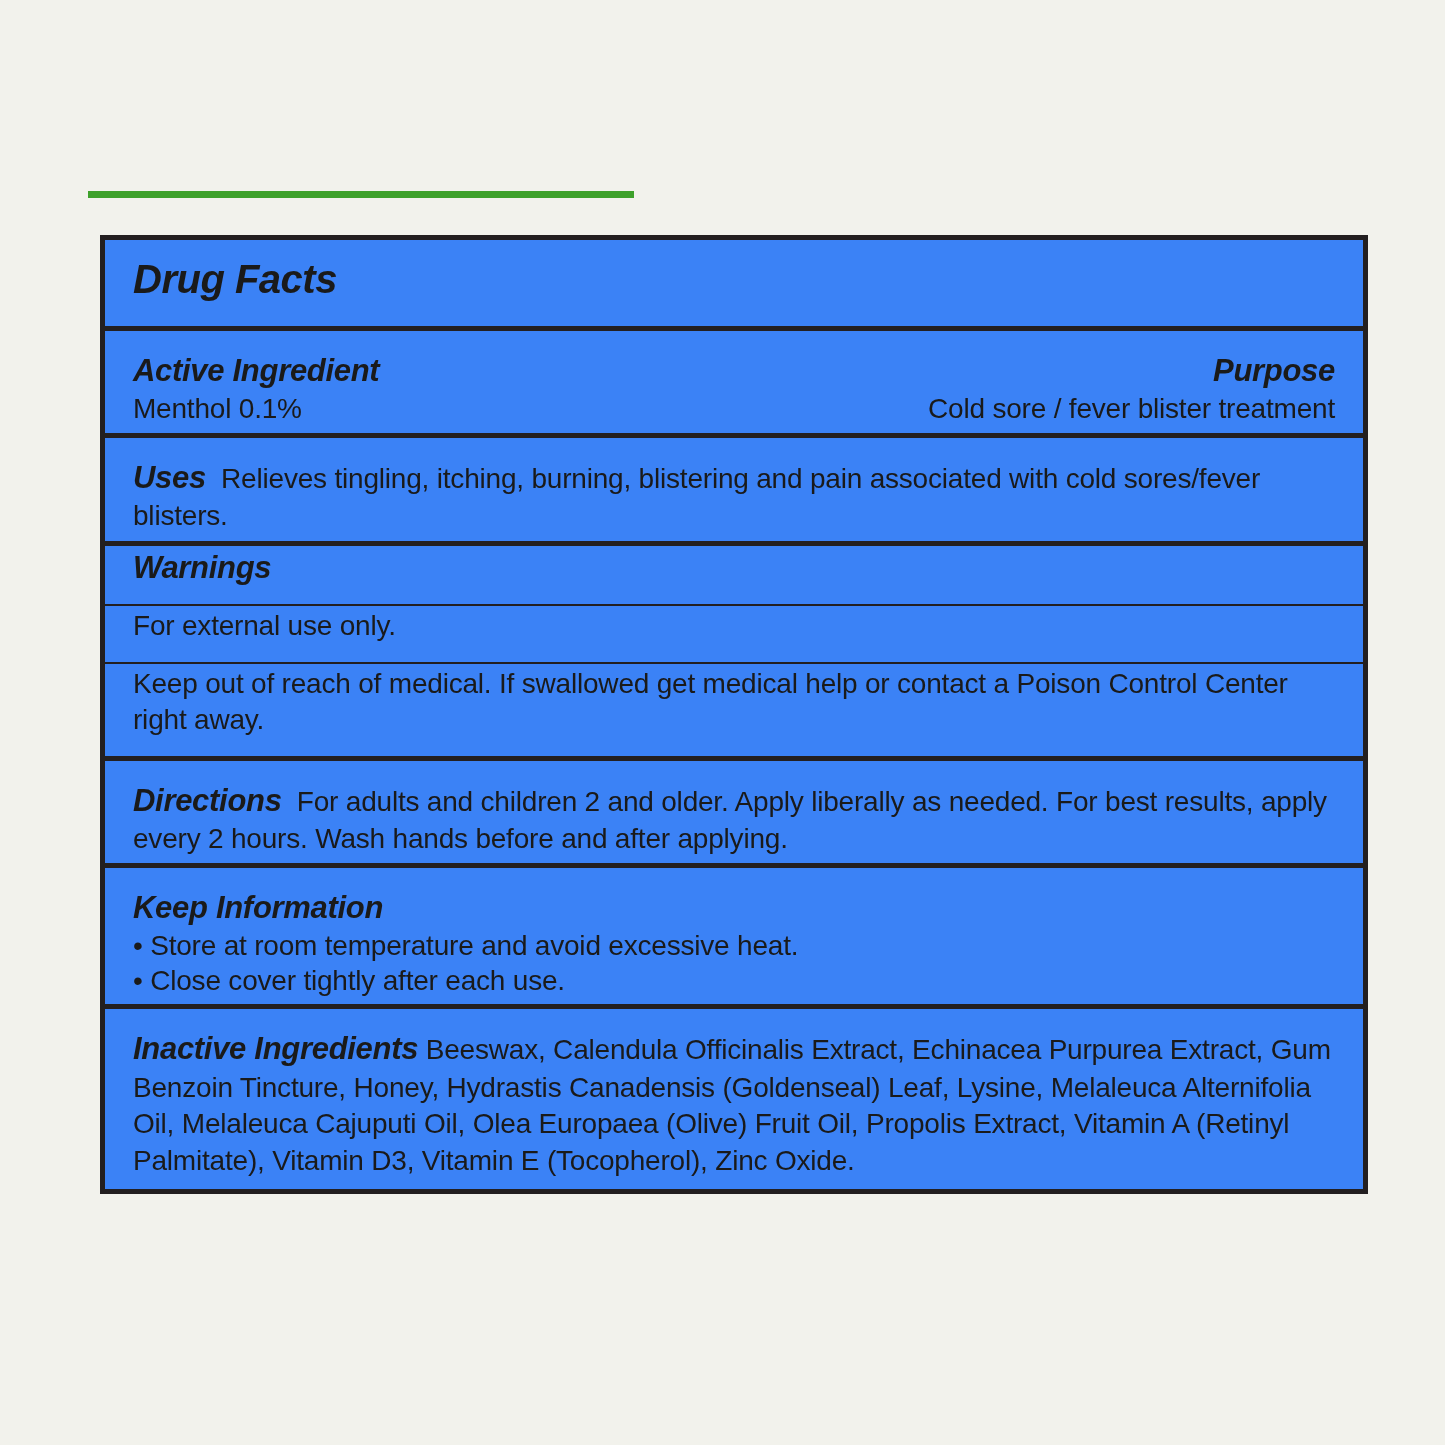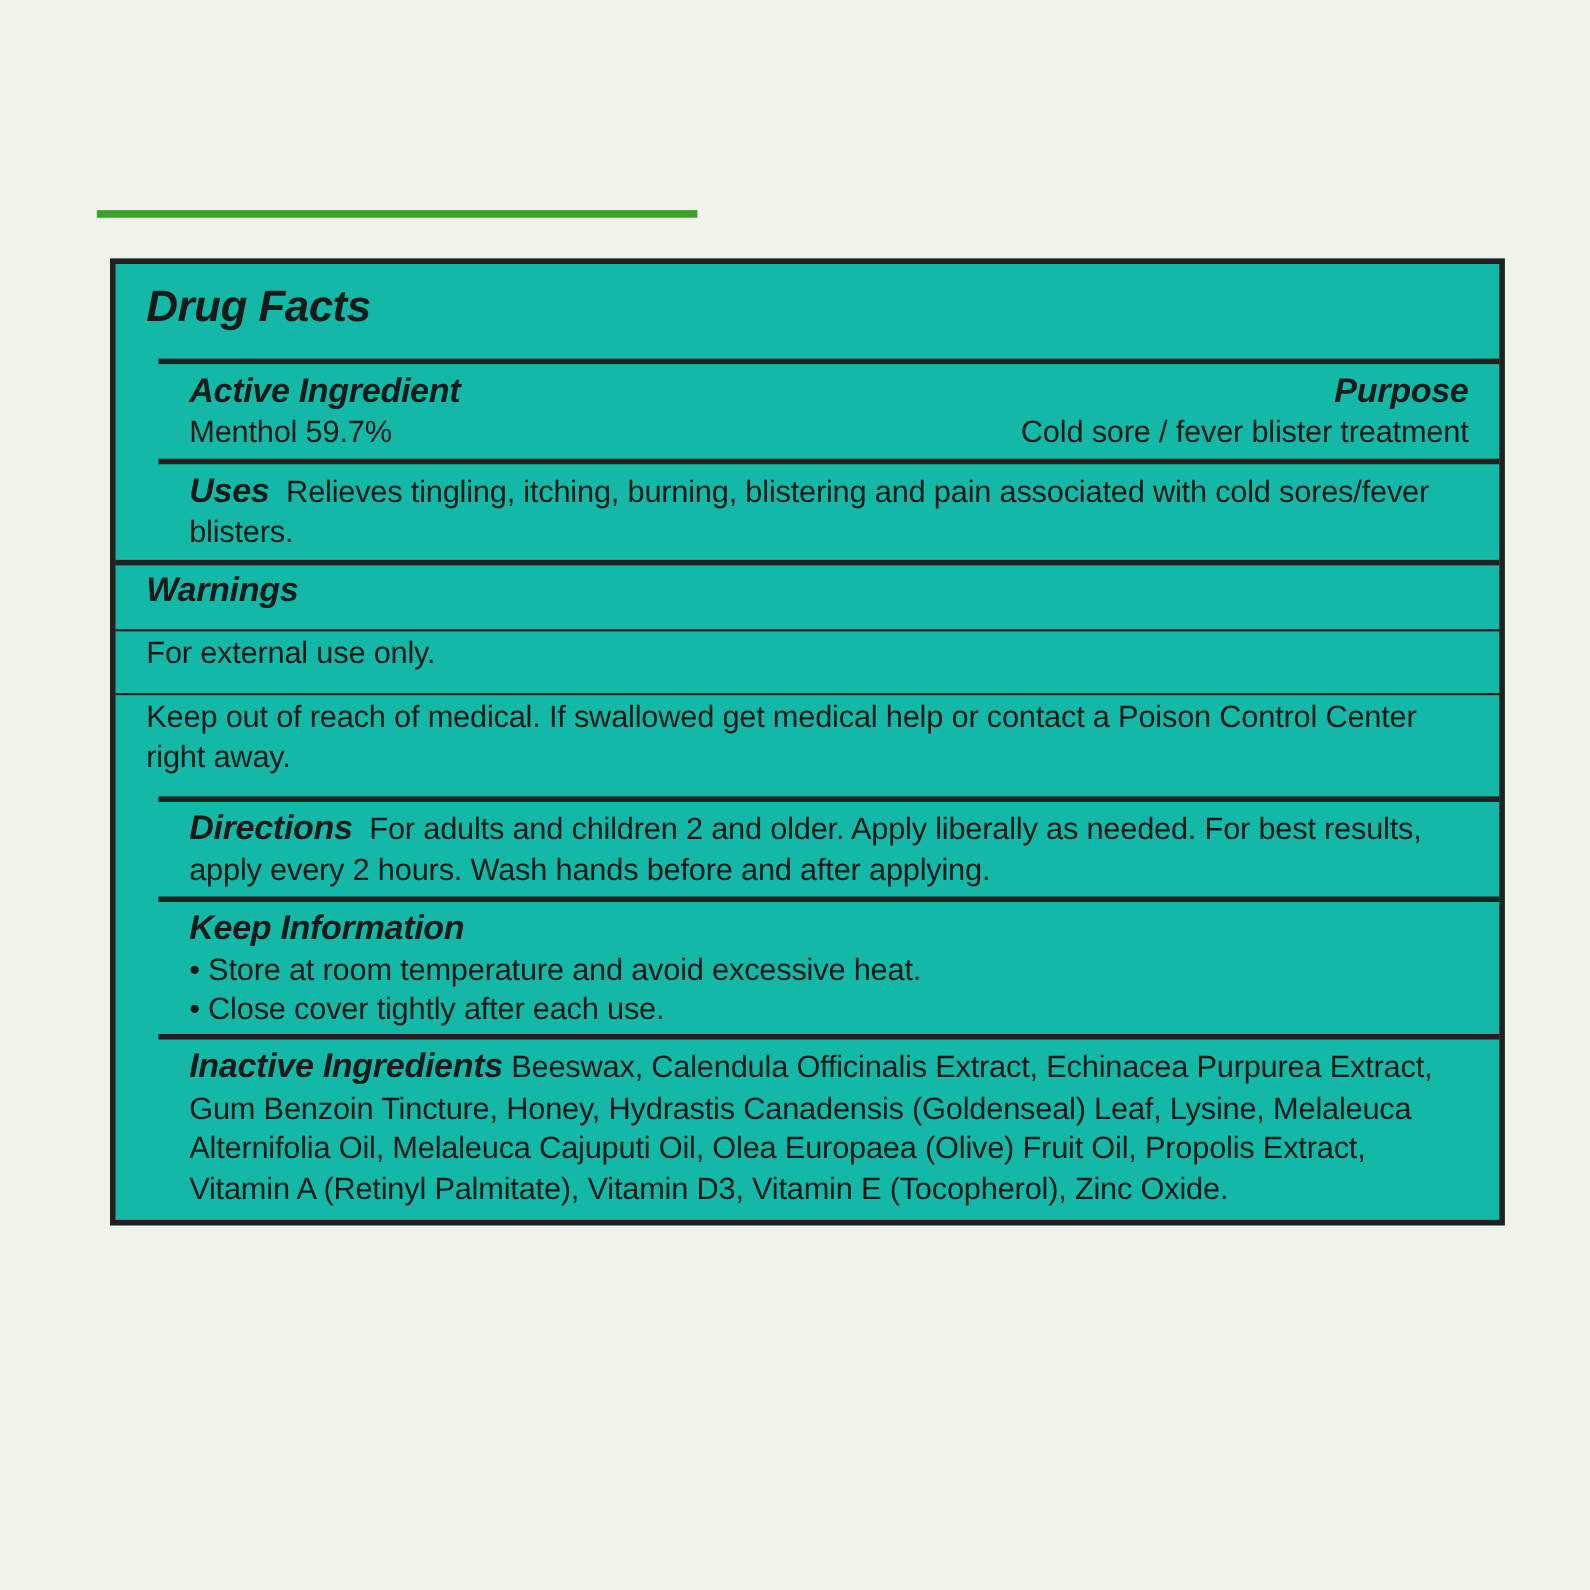--- a/index.html
+++ b/index.html
@@ -31,21 +31,21 @@
     height: 7px;
     background: #3ea12b;
   }
 
   .panel {
     position: absolute;
     left: 100px;
     top: 235px;
     width: 1268px;
     border: 5px solid #231f20;
-    background: #14b8a6;
+    background: #3b82f6;
     box-sizing: border-box;
   }
 
   .section {
     border-top: 5px solid #231f20;
     padding: 6px 28px 10px 28px;
   }
   .section.first {
     border-top: none;
   }
@@ -93,21 +93,21 @@
     font-style: italic;
   }
 
   .inline-head {
     font-size: 31px;
     font-weight: bold;
     font-style: italic;
     letter-spacing: -0.3px;
   }
 
-  .sec-pad-sm { padding-top: 4px; padding-bottom: 6px; margin-left: 39px; }
+  .sec-pad-sm { padding-top: 20px; padding-bottom: 6px; }
   .sec-pad-xs { padding-top: 2px; padding-bottom: 17px; }
 
   p { margin: 0; }
   .gap4 { height: 4px; }
 </style>
 </head>
 <body>
 
 <div id="page">
 
@@ -118,21 +118,21 @@
     <div class="section first">
       <div class="title">Drug Facts</div>
     </div>
 
     <div class="section sec-pad-sm">
       <div class="row2col">
         <div class="col-left head-bold-italic">Active Ingredient</div>
         <div class="col-right head-bold-italic">Purpose</div>
       </div>
       <div class="row2col">
-        <div class="col-left body-text">Menthol 59.7%</div>
+        <div class="col-left body-text">Menthol 0.1%</div>
         <div class="col-right body-text">Cold sore / fever blister treatment</div>
       </div>
     </div>
 
     <div class="section sec-pad-sm">
       <p class="body-text"><span class="inline-head">Uses</span>&nbsp;&nbsp;<span>Relieves tingling, itching, burning, blistering and pain associated with cold sores/fever blisters.</span></p>
     </div>
 
     <div class="section sec-pad-xs">
       <div class="head-bold-italic">Warnings</div>

